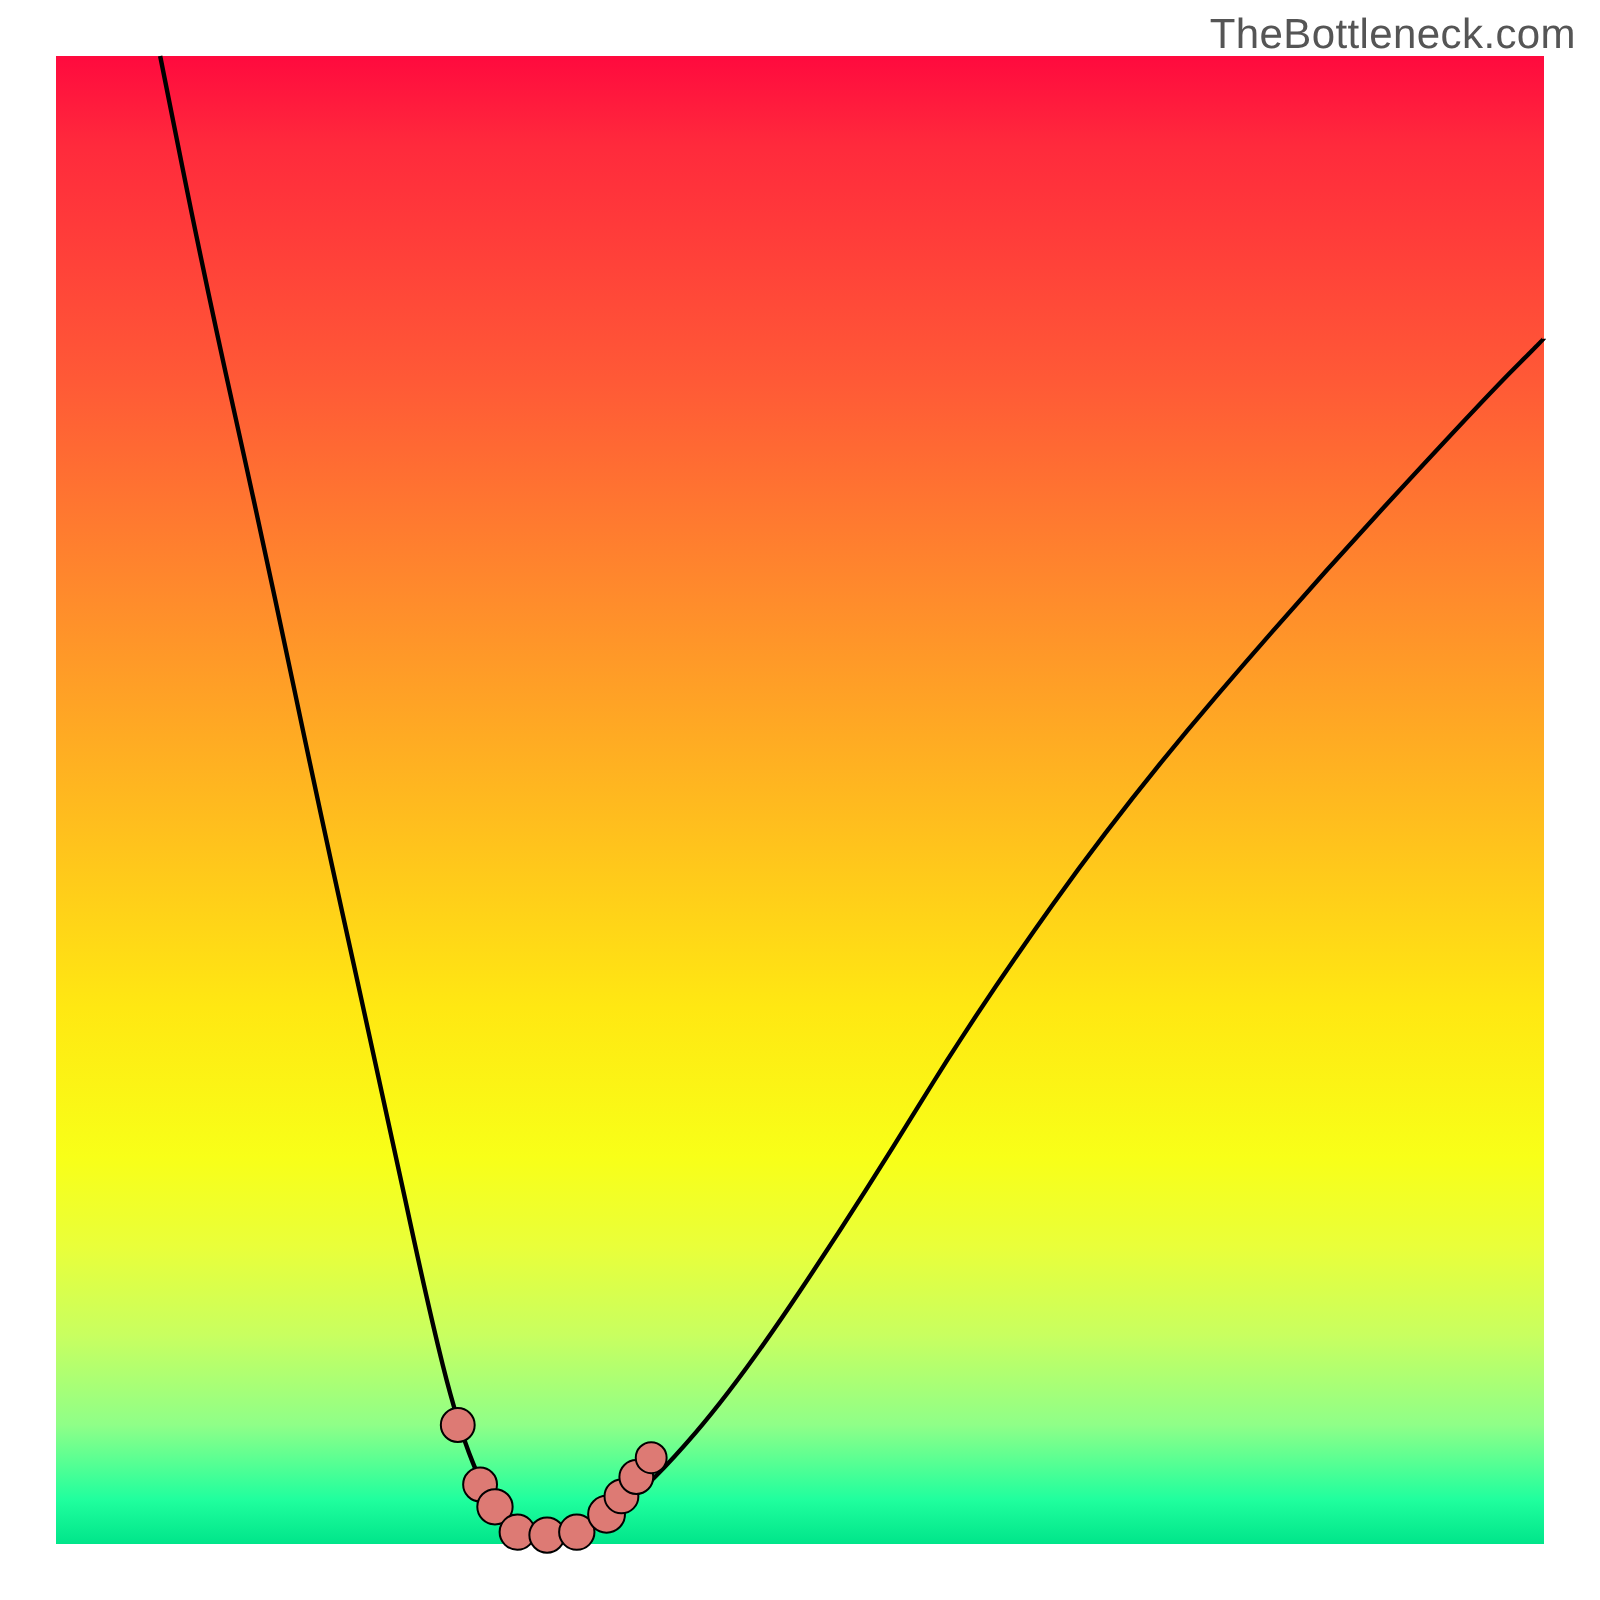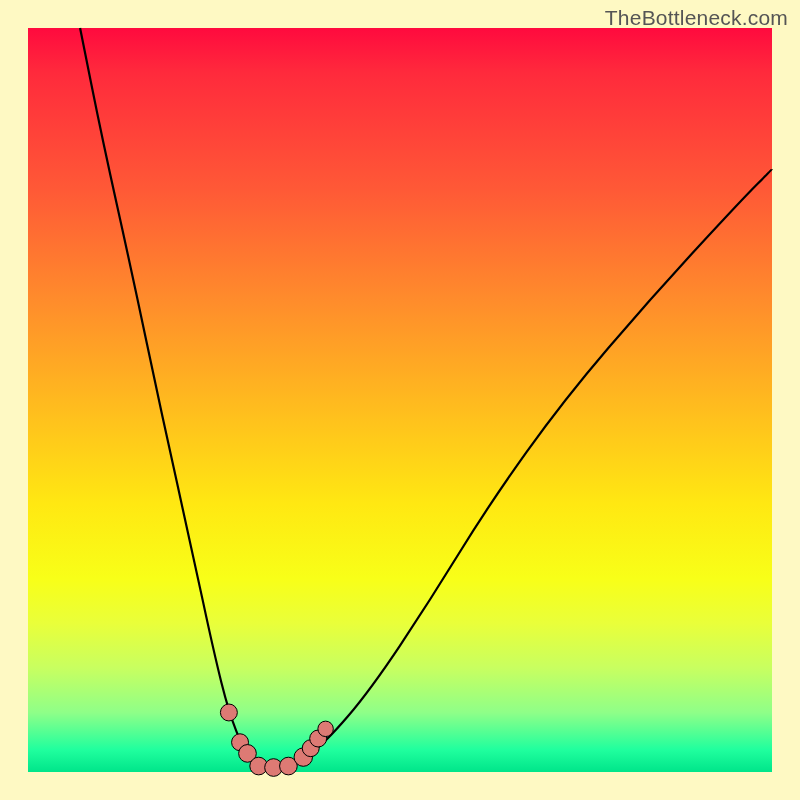--- a/index.html
+++ b/index.html
@@ -9,21 +9,21 @@
     height: 800px;
     background: #000;
     overflow: hidden;
     font-family: Arial, Helvetica, sans-serif;
   }
   .frame {
     position: absolute;
     left: 0; top: 0;
     width: 800px;
     height: 800px;
-    background: #fef9c3;
+    background: #ffffff;
   }
   .plot {
     position: absolute;
     left: 28px;
     top: 28px;
     width: 744px;
     height: 744px;
     
     background: linear-gradient(
       to bottom,

